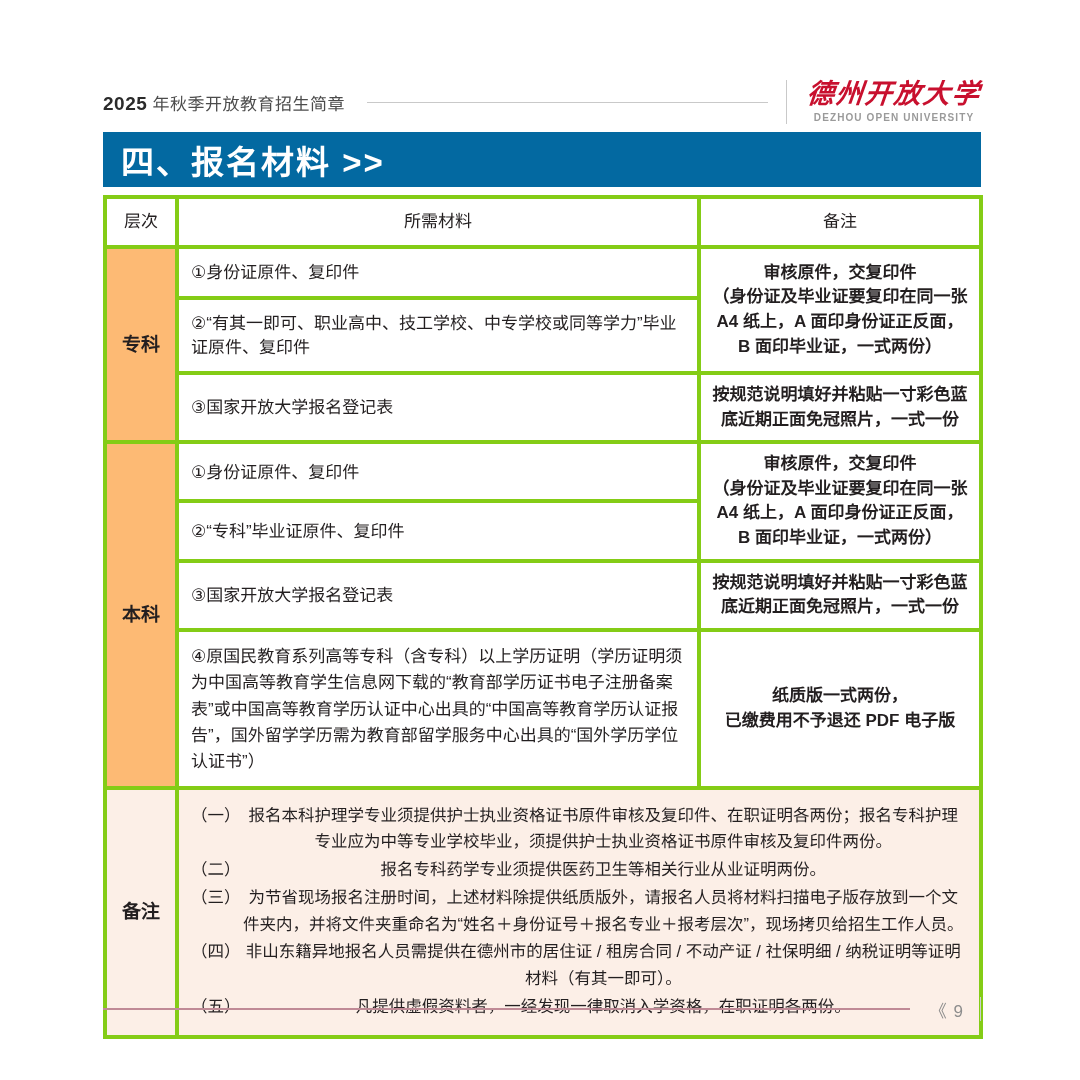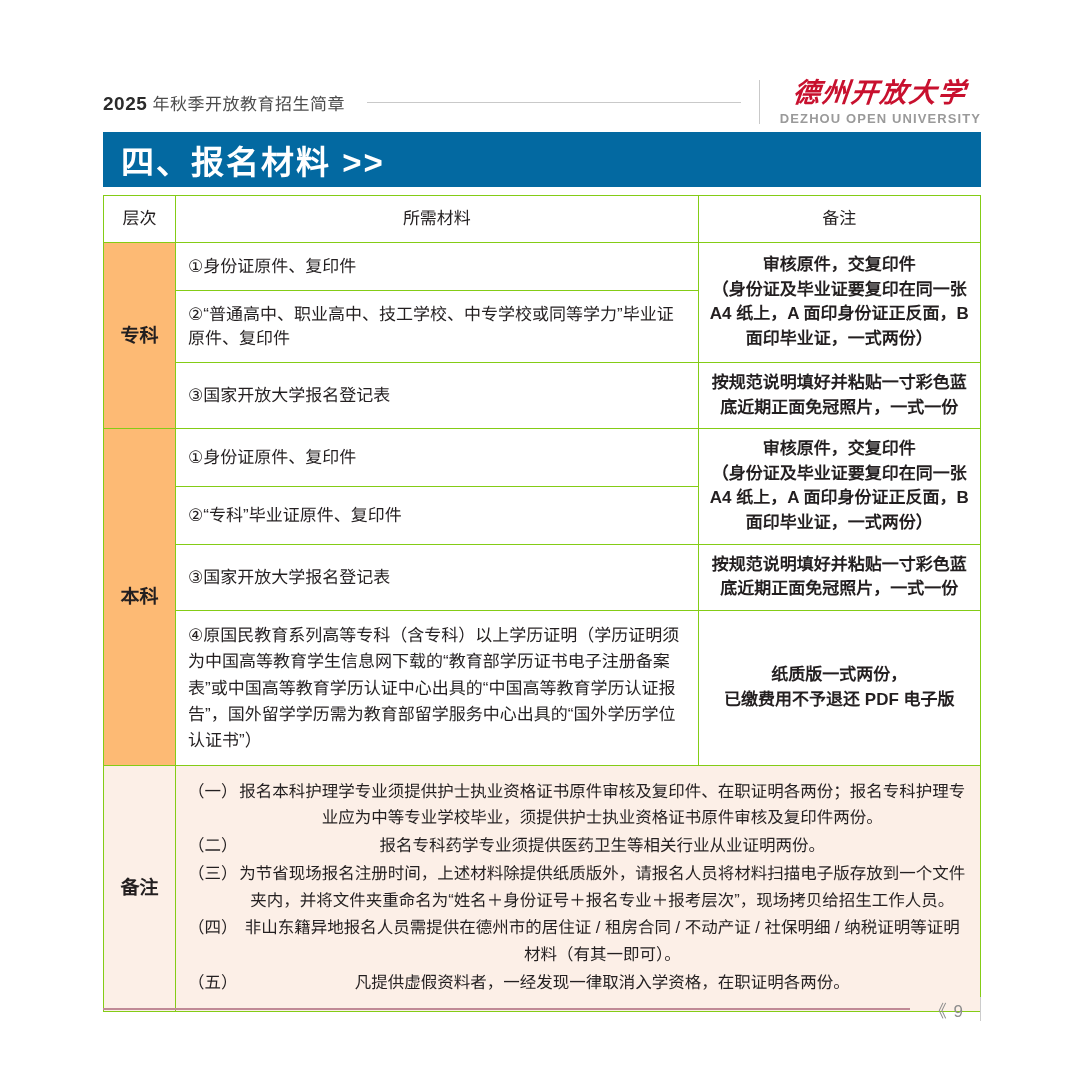--- a/index.html
+++ b/index.html
@@ -69,21 +69,21 @@
     font-size: 27px;
     font-weight: 700;
     font-style: italic;
     color: #c8102e;
     letter-spacing: 2px;
     transform: skewX(-6deg);
     white-space: nowrap;
   }
   .logo-en {
     margin-top: 5px;
-    font-size: 13px;
+    font-size: 10px;
     letter-spacing: 1.1px;
     color: #9a9a9a;
     font-weight: 600;
     white-space: nowrap;
   }
 
   
   .section-banner {
     position: absolute;
     left: 103px;
@@ -107,21 +107,21 @@
   .materials-table {
     position: absolute;
     left: 103px;
     top: 195px;
     width: 878px;
     border-collapse: collapse;
     table-layout: fixed;
   }
   .materials-table td,
   .materials-table th {
-    border: 1px solid #84cc16;
+    border: 4px solid #84cc16;
     vertical-align: middle;
     background: #ffffff;
     padding: 6px 8px;
     font-size: 17px;
     line-height: 1.45;
     color: #231f20;
     font-weight: 400;
   }
   .col-level  { width: 72px; }
   .col-mats   { width: 522px; }
@@ -261,21 +261,21 @@
           <td class="mats-cell">
             <p>①身份证原件、复印件</p>
           </td>
           <td class="remark-cell" rowspan="2">
             <p>审核原件，交复印件</p>
             <p>（身份证及毕业证要复印在同一张 A4 纸上，A 面印身份证正反面，B 面印毕业证，一式两份）</p>
           </td>
         </tr>
         <tr>
           <td class="mats-cell">
-            <p>②“普通高中、职业高中、技工学校、中专学校或同等学力”毕业证原件、复印件</p>
+            <p>②“有其一即可、职业高中、技工学校、中专学校或同等学力”毕业证原件、复印件</p>
           </td>
         </tr>
         <tr>
           <td class="mats-cell">
             <p>③国家开放大学报名登记表</p>
           </td>
           <td class="remark-cell" rowspan="1">
             <p>按规范说明填好并粘贴一寸彩色蓝底近期正面免冠照片，一式一份</p>
           </td>
         </tr>

